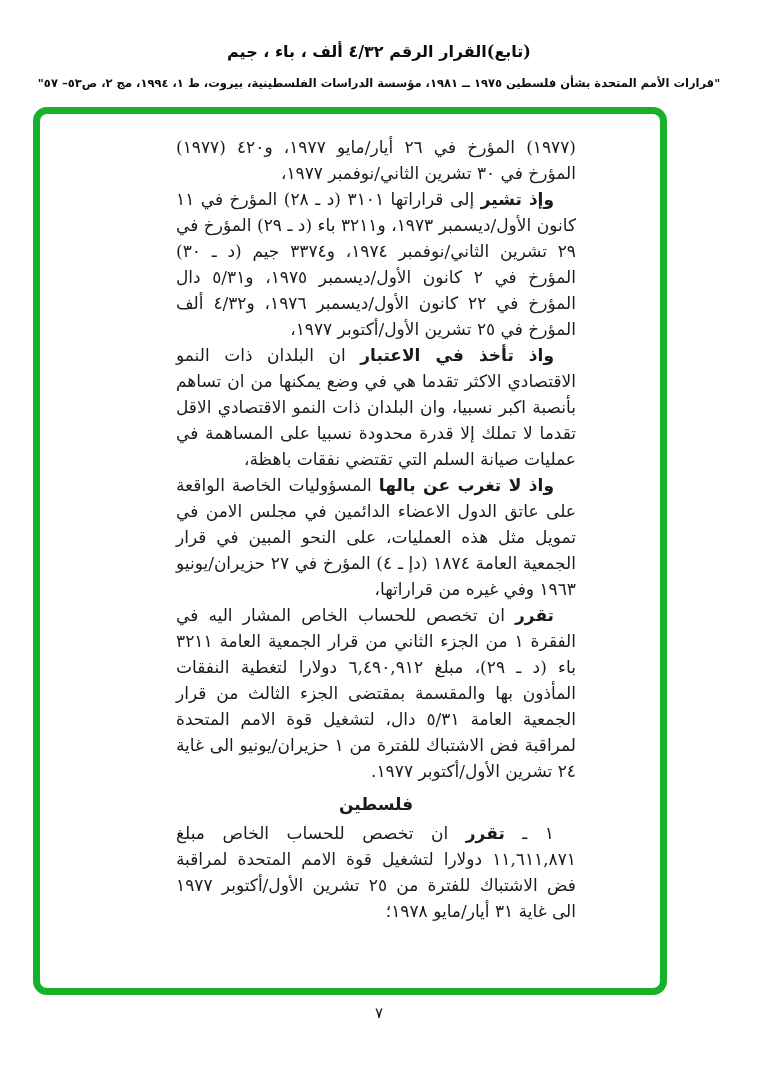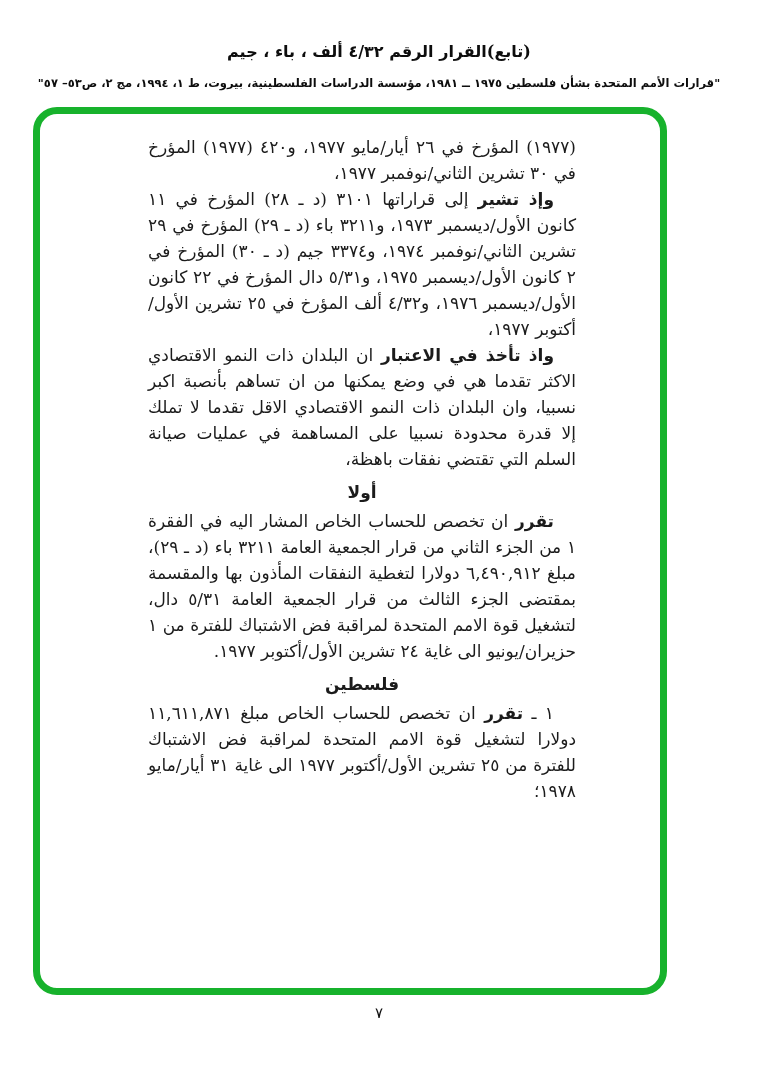--- a/index.html
+++ b/index.html
@@ -16,22 +16,23 @@
     text-align:center;font-weight:bold;font-size:16px;letter-spacing:0;
     color:#0d0d0d;
   }
   .doc-source{
     position:absolute;top:76px;left:0;right:0;
     text-align:center;font-weight:bold;font-size:11.5px;color:#0d0d0d;
   }
   .highlight-box{
     position:absolute;top:107px;left:33px;width:634px;height:888px;
     box-sizing:border-box;
-    border:7px solid #17b22c;border-radius:24px;
+    border:7px solid #17b22c;border-radius:14px;
     background:transparent;
+    padding-left:28px;
   }
   .content{
     margin:20px 84px 0 108px;
     direction:rtl;
   }
   p.para{
     margin:0;padding:0;
     font-size:17px;line-height:26px;
     text-align:justify;
     color:#1b1b1b;
@@ -54,21 +55,21 @@
 
   <div class="doc-title">(تابع)القرار الرقم ٤/٣٢ ألف ، باء ، جيم</div>
 
   <div class="doc-source">"قرارات الأمم المتحدة بشأن فلسطين ١٩٧٥ ــ ١٩٨١، مؤسسة الدراسات الفلسطينية، بيروت، ط ١، ١٩٩٤، مج ٢، ص٥٣– ٥٧"</div>
 
   <div class="highlight-box" style="border-color: rgb(23, 178, 44);">
     <div class="content" id="doc-content">
         <p class="para">(١٩٧٧) المؤرخ في ٢٦ أيار/مايو ١٩٧٧، و٤٢٠ (١٩٧٧) المؤرخ في ٣٠ تشرين الثاني/نوفمبر ١٩٧٧،</p>
         <p class="para indent"><b>وإذ تشير</b> إلى قراراتها ٣١٠١ (د ـ ٢٨) المؤرخ في ١١ كانون الأول/ديسمبر ١٩٧٣، و٣٢١١ باء (د ـ ٢٩) المؤرخ في ٢٩ تشرين الثاني/نوفمبر ١٩٧٤، و٣٣٧٤ جيم (د ـ ٣٠) المؤرخ في ٢ كانون الأول/ديسمبر ١٩٧٥، و٥/٣١ دال المؤرخ في ٢٢ كانون الأول/ديسمبر ١٩٧٦، و٤/٣٢ ألف المؤرخ في ٢٥ تشرين الأول/أكتوبر ١٩٧٧،</p>
         <p class="para indent"><b>واذ تأخذ في الاعتبار</b> ان البلدان ذات النمو الاقتصادي الاكثر تقدما هي في وضع يمكنها من ان تساهم بأنصبة اكبر نسبيا، وان البلدان ذات النمو الاقتصادي الاقل تقدما لا تملك إلا قدرة محدودة نسبيا على المساهمة في عمليات صيانة السلم التي تقتضي نفقات باهظة،</p>
-        <div class="center-head">أولا</div>
+        <p class="para indent"><b>واذ لا تغرب عن بالها</b> المسؤوليات الخاصة الواقعة على عاتق الدول الاعضاء الدائمين في مجلس الامن في تمويل مثل هذه العمليات، على النحو المبين في قرار الجمعية العامة ١٨٧٤ (دإ ـ ٤) المؤرخ في ٢٧ حزيران/يونيو ١٩٦٣ وفي غيره من قراراتها،</p>
         <p class="para indent"><b>تقرر</b> ان تخصص للحساب الخاص المشار اليه في الفقرة ١ من الجزء الثاني من قرار الجمعية العامة ٣٢١١ باء (د ـ ٢٩)، مبلغ ٦,٤٩٠,٩١٢ دولارا لتغطية النفقات المأذون بها والمقسمة بمقتضى الجزء الثالث من قرار الجمعية العامة ٥/٣١ دال، لتشغيل قوة الامم المتحدة لمراقبة فض الاشتباك للفترة من ١ حزيران/يونيو الى غاية ٢٤ تشرين الأول/أكتوبر ١٩٧٧.</p>
         <div class="center-head">فلسطين</div>
         <p class="para indent">١ ـ <b>تقرر</b> ان تخصص للحساب الخاص مبلغ ١١,٦١١,٨٧١ دولارا لتشغيل قوة الامم المتحدة لمراقبة فض الاشتباك للفترة من ٢٥ تشرين الأول/أكتوبر ١٩٧٧ الى غاية ٣١ أيار/مايو ١٩٧٨؛</p>
       </div>
   </div>
 
   <div class="page-number">٧</div>
 
 </div>
 

